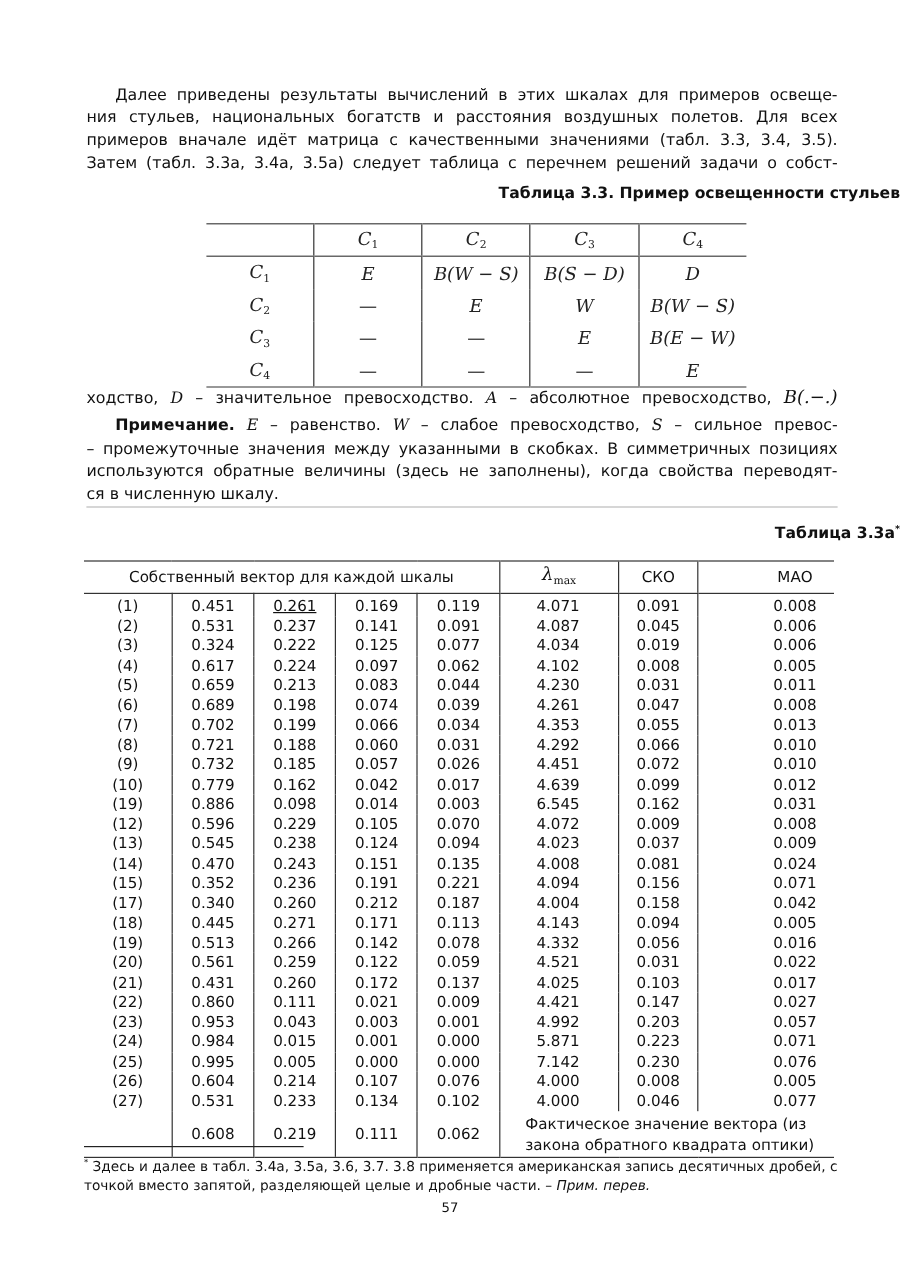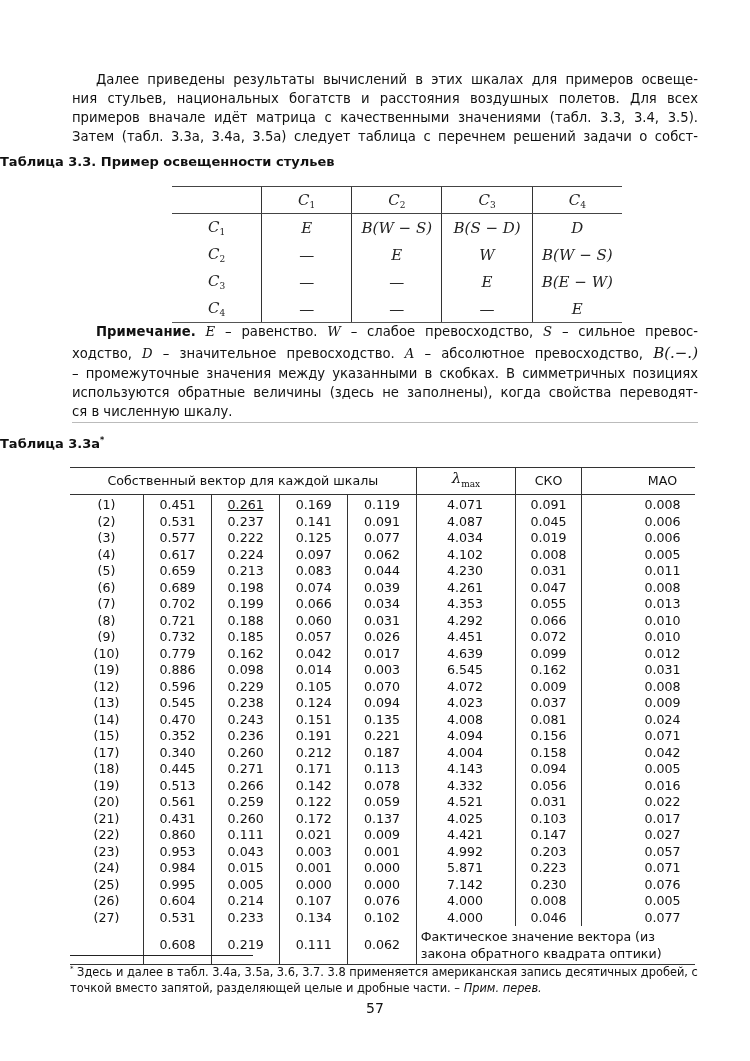--- a/index.html
+++ b/index.html
@@ -2,21 +2,21 @@
 <html><head>
 <meta charset="utf-8">
 <style>
   html, body { margin: 0; padding: 0; background: #ffffff; }
   body { width: 750px; height: 1061px; position: relative; overflow: hidden;
          font-family: "DejaVu Sans", sans-serif; color: #111; }
   .para { position: absolute; left: 72px; width: 626px; font-size: 13.2px; line-height: 19px;
           text-align: justify; }
   .para .line { display: block; text-align: justify; text-align-last: justify; white-space: nowrap; }
   .para .line.last { text-align-last: left; }
-  .caption { position: absolute; left: 0; width: 750px; text-align: left; font-weight: bold; font-size: 13px; }
+  .caption { position: absolute; left: 0; width: 750px; text-align: right; font-weight: bold; font-size: 13px; }
   .math { font-family: "DejaVu Serif", serif; font-style: italic; }
 
   
   #t33 { position: absolute; left: 172px; top: 186px; width: 450px; border-collapse: collapse; }
   #t33 td { height: 26px; padding: 0; text-align: center; font-family: "DejaVu Serif", serif;
             font-style: italic; font-size: 15px; color: #222; }
   #t33 tr.head td { border-top: 1.5px solid #444; border-bottom: 1.5px solid #444; height: 26px; }
   #t33 tr.r td { height: 27px; }
   #t33 tr.lastr td { border-bottom: 1.5px solid #555; }
   #t33 td.c0 { width: 90px; }
@@ -27,30 +27,30 @@
           font-size: 12.6px; }
   #t33a td { padding: 0; text-align: center; height: 16.5px; line-height: 16px; white-space: nowrap; }
   #t33a tr.head td { border-top: 1.5px solid #333; border-bottom: 1px solid #333; height: 26px; }
   #t33a td.idx { width: 80px; }
   #t33a td.v { width: 72px; border-left: 1px solid #333; }
   #t33a td.lam { width: 110px; border-left: 1px solid #333; text-align: right; padding-right: 32px; box-sizing: border-box; }
   #t33a td.sko { width: 75px; border-left: 1px solid #333; }
   #t33a td.mao { width: 75px; border-left: 1px solid #333; padding-left: 48px; }
   #t33a tr.head td.lam { text-align: center; padding-right: 0; }
   #t33a tr.final td { height: 38px; border-bottom: 1.5px solid #333; }
-  #t33a tr.final td.note { text-align: left; white-space: normal; line-height: 17px; padding-left: 4px;
+  #t33a tr.final td.note { text-align: left; white-space: normal; line-height: 17px; padding-left: 21px;
             border-left: 1px solid #333; font-size: 12.6px; }
   .lam-sym { font-family: "DejaVu Serif", serif; font-style: italic; font-size: 15px; }
   .lam-sub { font-family: "DejaVu Serif", serif; font-size: 9px; vertical-align: -4px; }
 
   .fn-rule { position: absolute; left: 70px; top: 955px; width: 183px; border-top: 1px solid #222; }
   .footnote { position: absolute; left: 70px; top: 961px; width: 630px; font-size: 11.4px; line-height: 16px; }
   .footnote .line { display: block; white-space: nowrap; }
   .footnote sup { font-size: 7px; vertical-align: 5px; }
-  .page-num { position: absolute; left: 0; width: 750px; top: 1000px; text-align: center; font-size: 14px; }
+  .page-num { position: absolute; left: 0; width: 750px; top: 1000px; text-align: center; font-size: 11px; }
 </style>
 </head>
 <body>
 
 <div class="para" style="top:70px;">
   <span class="line" style="padding-left:24px;">Далее приведены результаты вычислений в этих шкалах для примеров освеще-</span>
   <span class="line">ния стульев, национальных богатств и расстояния воздушных полетов. Для всех</span>
   <span class="line">примеров вначале идёт матрица с качественными значениями (табл. 3.3, 3.4, 3.5).</span>
   <span class="line">Затем (табл. 3.3а, 3.4а, 3.5а) следует таблица с перечнем решений задачи о собст-</span>
 </div>
@@ -91,22 +91,22 @@
         <td class="c0">C<span style="font-size: 9px; font-style: normal; vertical-align: -3px;">4</span></td>
         <td class="c1" style="font-style: normal;">—</td>
         <td class="c2" style="font-style: normal;">—</td>
         <td class="c3" style="font-style: normal;">—</td>
         <td class="c4">E</td>
       </tr>
     </tbody>
 </table>
 
 <div class="para" style="top:321px; line-height:21.5px;">
+  <span class="line"><span>ходство, </span><span class="math">D</span><span> – значительное превосходство. </span><span class="math">A</span><span> – абсолютное превосходство, </span><span class="math" style="font-size:15px;">B(.−.)</span></span>
   <span class="line" style="padding-left:24px;"><b>Примечание.</b> <span class="math">E</span><span> – равенство. </span><span class="math">W</span><span> – слабое превосходство, </span><span class="math">S</span><span> – сильное превос-</span></span>
-  <span class="line"><span>ходство, </span><span class="math">D</span><span> – значительное превосходство. </span><span class="math">A</span><span> – абсолютное превосходство, </span><span class="math" style="font-size:15px;">B(.−.)</span></span>
   <span class="line" style="line-height:19px;">– промежуточные значения между указанными в скобках. В симметричных позициях</span>
   <span class="line" style="line-height:19px;">используются обратные величины (здесь не заполнены), когда свойства переводят-</span>
   <span class="line last" style="line-height:19px;">ся в численную шкалу.</span>
 </div>
 <div style="position:absolute; left:72px; top:422px; width:626px; border-top:1px solid #bbb;"></div>
 
 <div class="caption" style="top:436px;"><span>Таблица 3.3а</span><sup style="font-size:8px;">*</sup></div>
 
 <table id="t33a">
   <tbody id="t33a-body">
@@ -131,21 +131,21 @@
         <td class="v">0.531</td>
         <td class="v">0.237</td>
         <td class="v">0.141</td>
         <td class="v">0.091</td>
         <td class="lam">4.087</td>
         <td class="sko">0.045</td>
         <td class="mao">0.006</td>
       </tr>
       <tr>
         <td class="idx">(3)</td>
-        <td class="v">0.577</td>
+        <td class="v">0.324</td>
         <td class="v">0.222</td>
         <td class="v">0.125</td>
         <td class="v">0.077</td>
         <td class="lam">4.034</td>
         <td class="sko">0.019</td>
         <td class="mao">0.006</td>
       </tr>
       <tr>
         <td class="idx">(4)</td>
         <td class="v">0.617</td>

